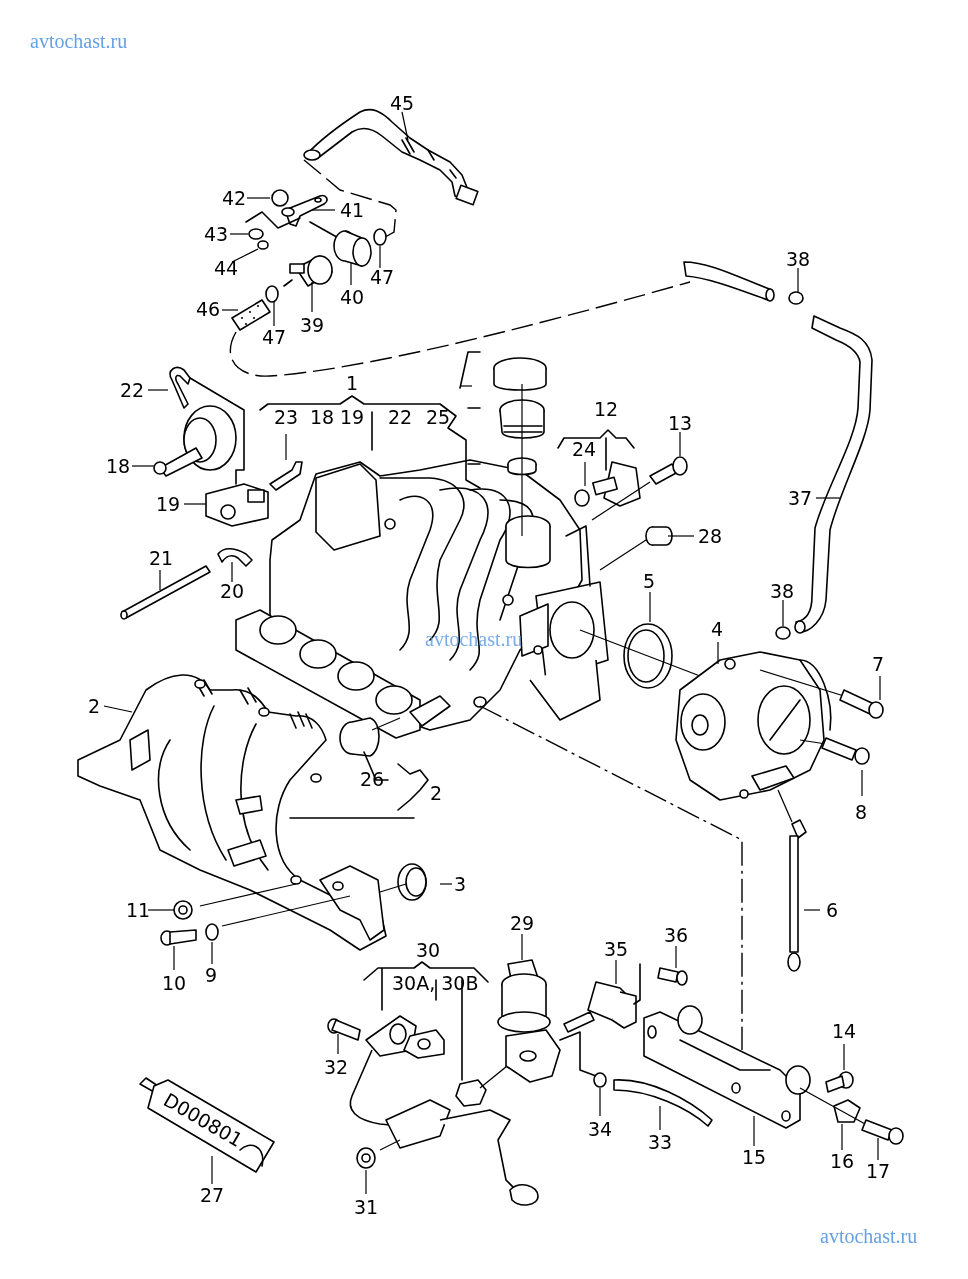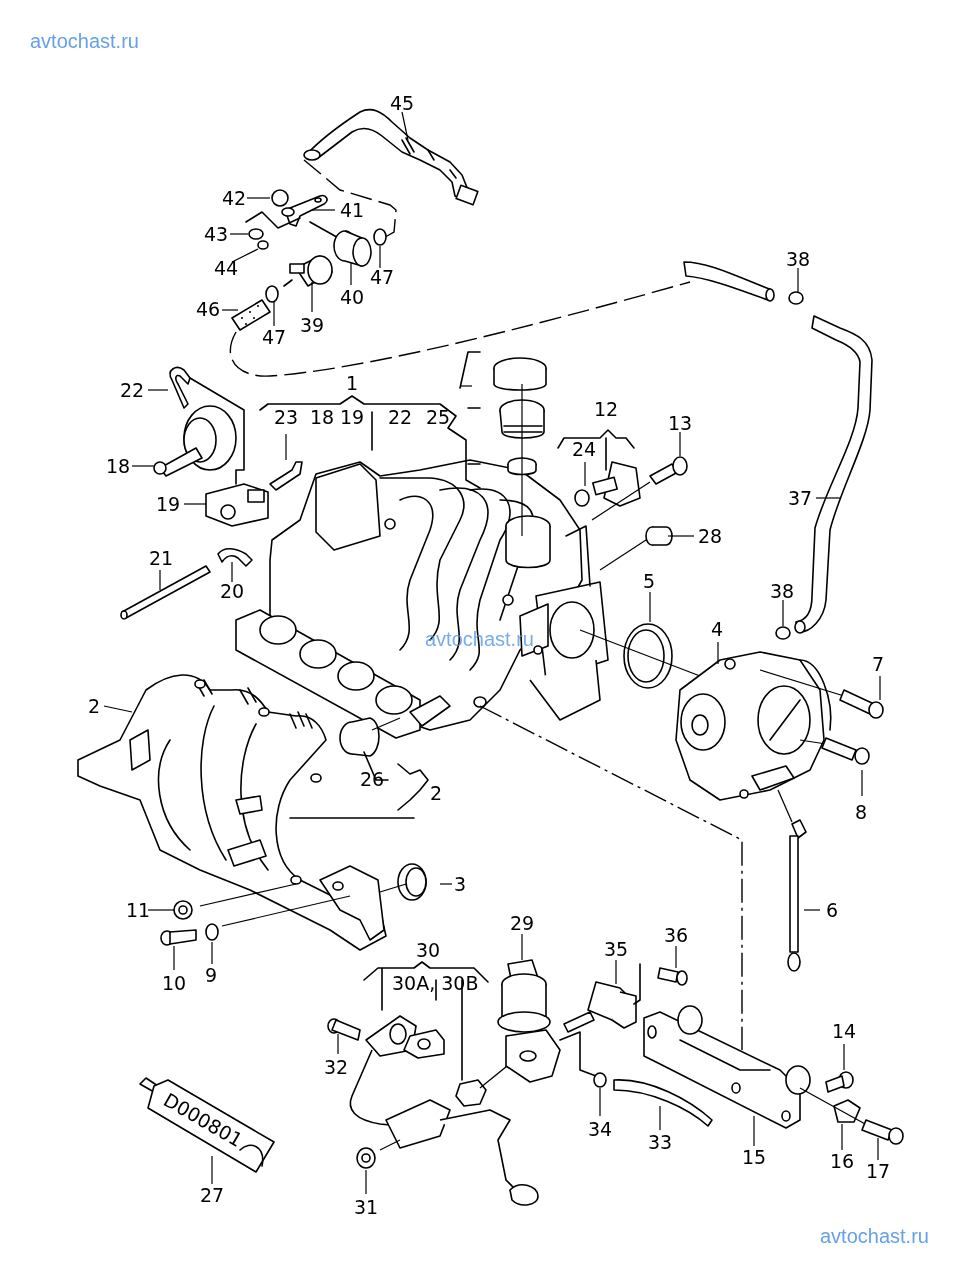--- a/index.html
+++ b/index.html
@@ -5,21 +5,21 @@
   html,body{margin:0;padding:0;background:#ffffff;}
   body{width:968px;height:1279px;position:relative;overflow:hidden;font-family:"DejaVu Sans",sans-serif;}
   #diagram{position:absolute;left:0;top:0;width:968px;height:1279px;}
   .ln{fill:none;stroke:#000;stroke-width:1.6;stroke-linejoin:round;stroke-linecap:round;}
   .thin{fill:none;stroke:#000;stroke-width:1.2;}
   .part{fill:#fff;stroke:#000;stroke-width:1.6;stroke-linejoin:round;}
   .dash{fill:none;stroke:#000;stroke-width:1.4;stroke-dasharray:22 7;}
   .dashdot{fill:none;stroke:#000;stroke-width:1.4;stroke-dasharray:24 5 3 5;}
   .dot{fill:#000;}
   .lbl{font-family:"DejaVu Sans",sans-serif;font-size:19px;fill:#000;}
-  .wm{position:absolute;font-family:Liberation Sans, sans-serif;font-size:20px;color:#4a90e2;opacity:.85;}
+  .wm{position:absolute;font-family:Liberation Serif, serif;font-size:20px;color:#4a90e2;opacity:.85;}
   #wm-top{left:30px;top:30px;}
   #wm-mid{left:425px;top:628px;opacity:.75;}
   #wm-bot{left:820px;top:1225px;}
   .tube-txt{font-family:"DejaVu Sans",sans-serif;font-size:19px;fill:#000;}
 </style>
 </head>
 <body>
 
 <svg id="diagram" viewBox="0 0 968 1279" xmlns="http://www.w3.org/2000/svg">
 

